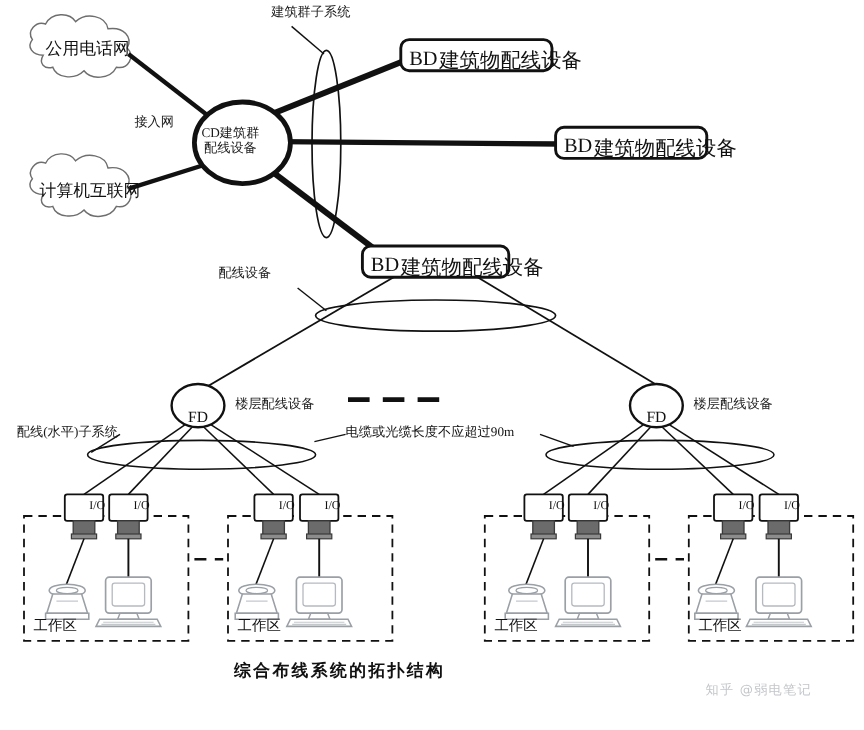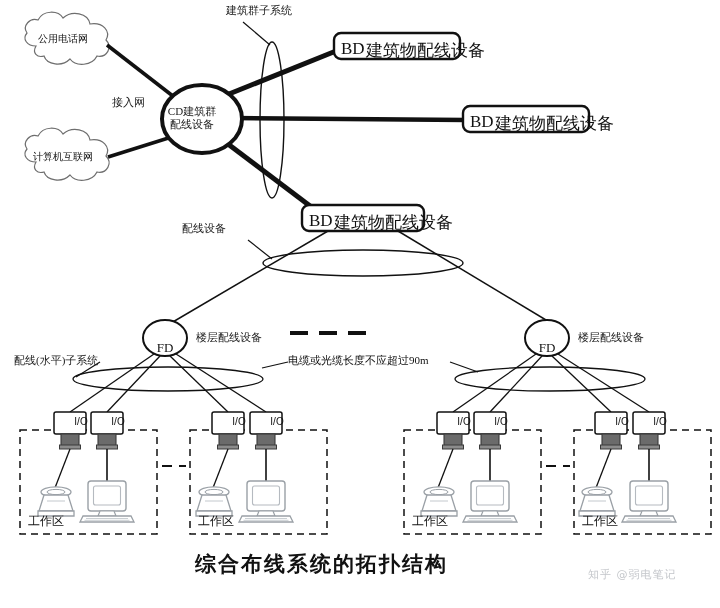--- a/index.html
+++ b/index.html
@@ -26,41 +26,41 @@
     position: absolute;
     color: #1a1a1a;
     white-space: nowrap;
     font-family: "Liberation Serif", "DejaVu Serif", serif;
     line-height: 1.18;
   }
   .lbl-sm { font-size: 11px; }
   .lbl-node { font-size: 11px; text-align: center; line-height: 1.15; }
   .title {
     position: absolute;
-    font-size: 21px;
+    font-size: 14px;
     font-weight: bold;
     letter-spacing: 2px;
     color: #111;
     font-family: "DejaVu Sans", "Liberation Sans", sans-serif;
   }
   .watermark {
     position: absolute;
     font-size: 11px;
     color: #b9bcc1;
     font-family: "DejaVu Sans", "Liberation Sans", sans-serif;
     letter-spacing: 1px;
     opacity: 0.85;
   }
   .io-lbl {
     position: absolute;
     font-size: 10px;
     color: #111;
     text-align: center;
     width: 52px;
-    font-family: Liberation Sans, sans-serif;
+    font-family: Liberation Serif, serif;
   }
   .wa-lbl {
     position: absolute;
     font-size: 12px;
     color: #111;
     font-family: "Liberation Serif", "DejaVu Serif", serif;
   }
   .bd-lbl {
     position: absolute;
     font-size: 17px;
@@ -71,21 +71,21 @@
   .fd-lbl {
     position: absolute;
     font-size: 13px;
     color: #111;
     text-align: center;
     font-family: "Liberation Serif", "DejaVu Serif", serif;
     margin-top: 10px;
   }
   .cloud-lbl {
     position: absolute;
-    font-size: 10px;
+    font-size: 14px;
     color: #111;
     white-space: nowrap;
     font-family: Liberation Serif, serif;
   }
   .note {
     position: absolute;
     font-size: 11px;
     color: #111;
     text-align: right;
     line-height: 1.35;

